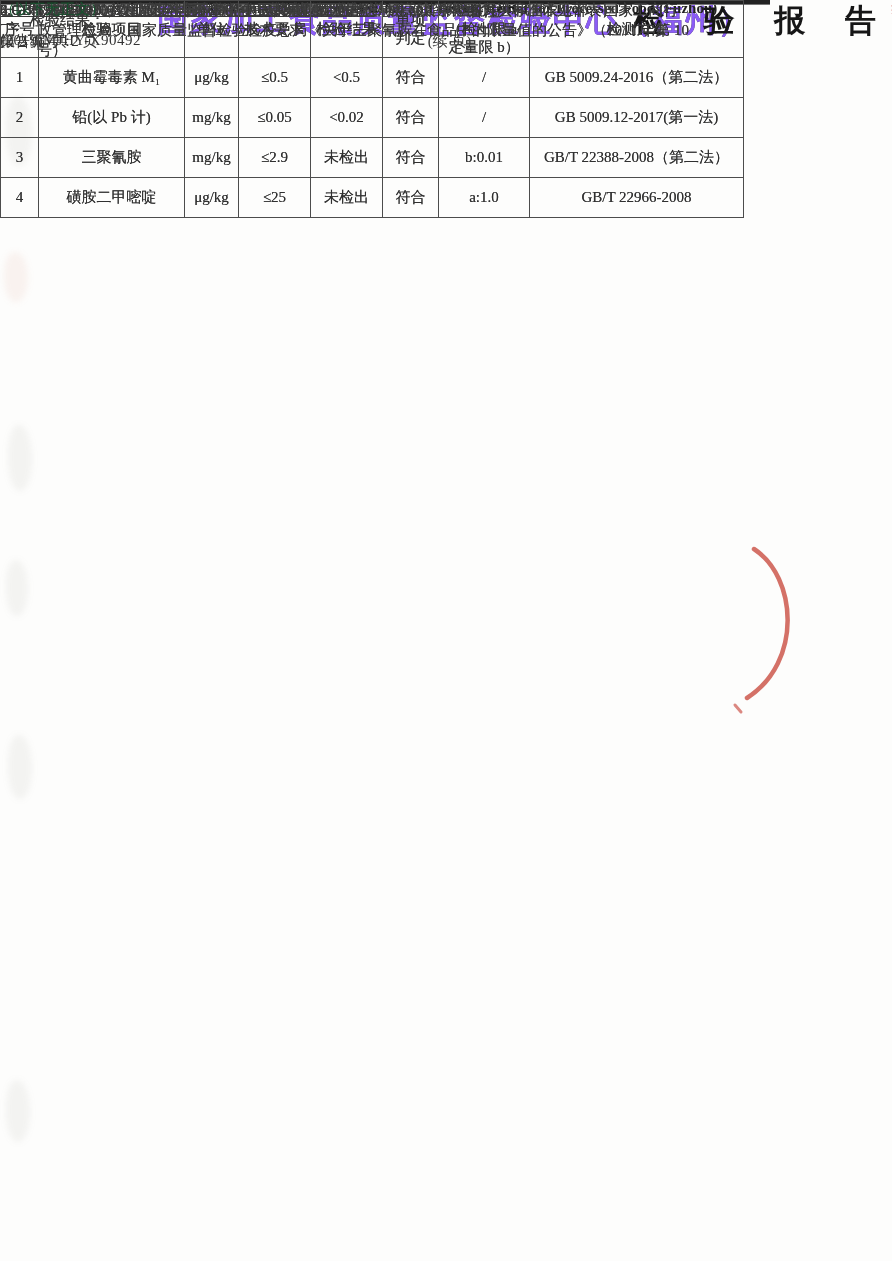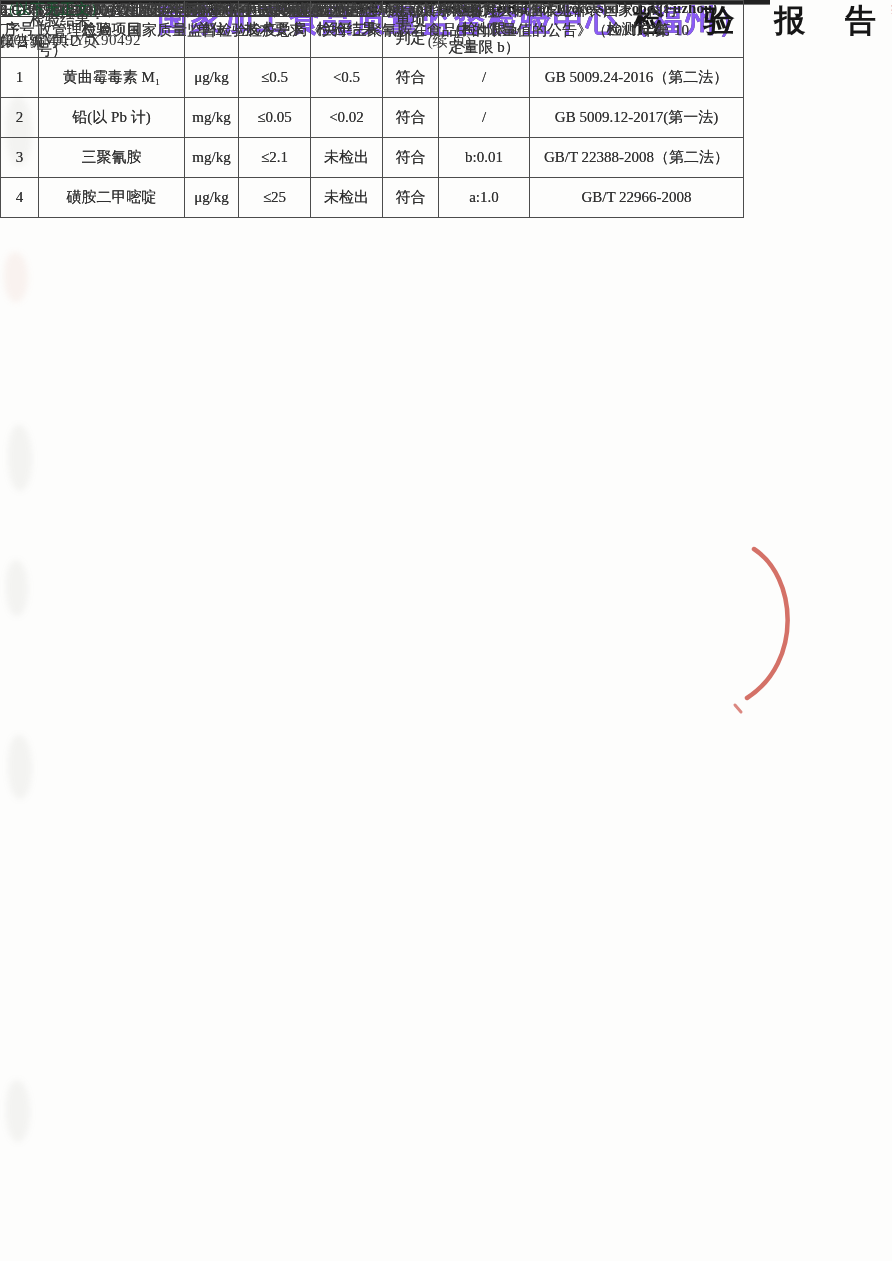--- a/index.html
+++ b/index.html
@@ -159,21 +159,21 @@
       <td>≤0.05</td>
       <td>&lt;0.02</td>
       <td>符合</td>
       <td>/</td>
       <td class="al">GB 5009.12-2017(第一法)</td>
     </tr>
     <tr class="data">
       <td>3</td>
       <td class="al">三聚氰胺</td>
       <td>mg/kg</td>
-      <td>≤2.1</td>
+      <td>≤2.9</td>
       <td>未检出</td>
       <td>符合</td>
       <td>b:0.01</td>
       <td class="al">GB/T 22388-2008（第二法）</td>
     </tr>
     <tr class="data">
       <td>4</td>
       <td class="al">磺胺二甲嘧啶</td>
       <td>μg/kg</td>
       <td>≤25</td>

